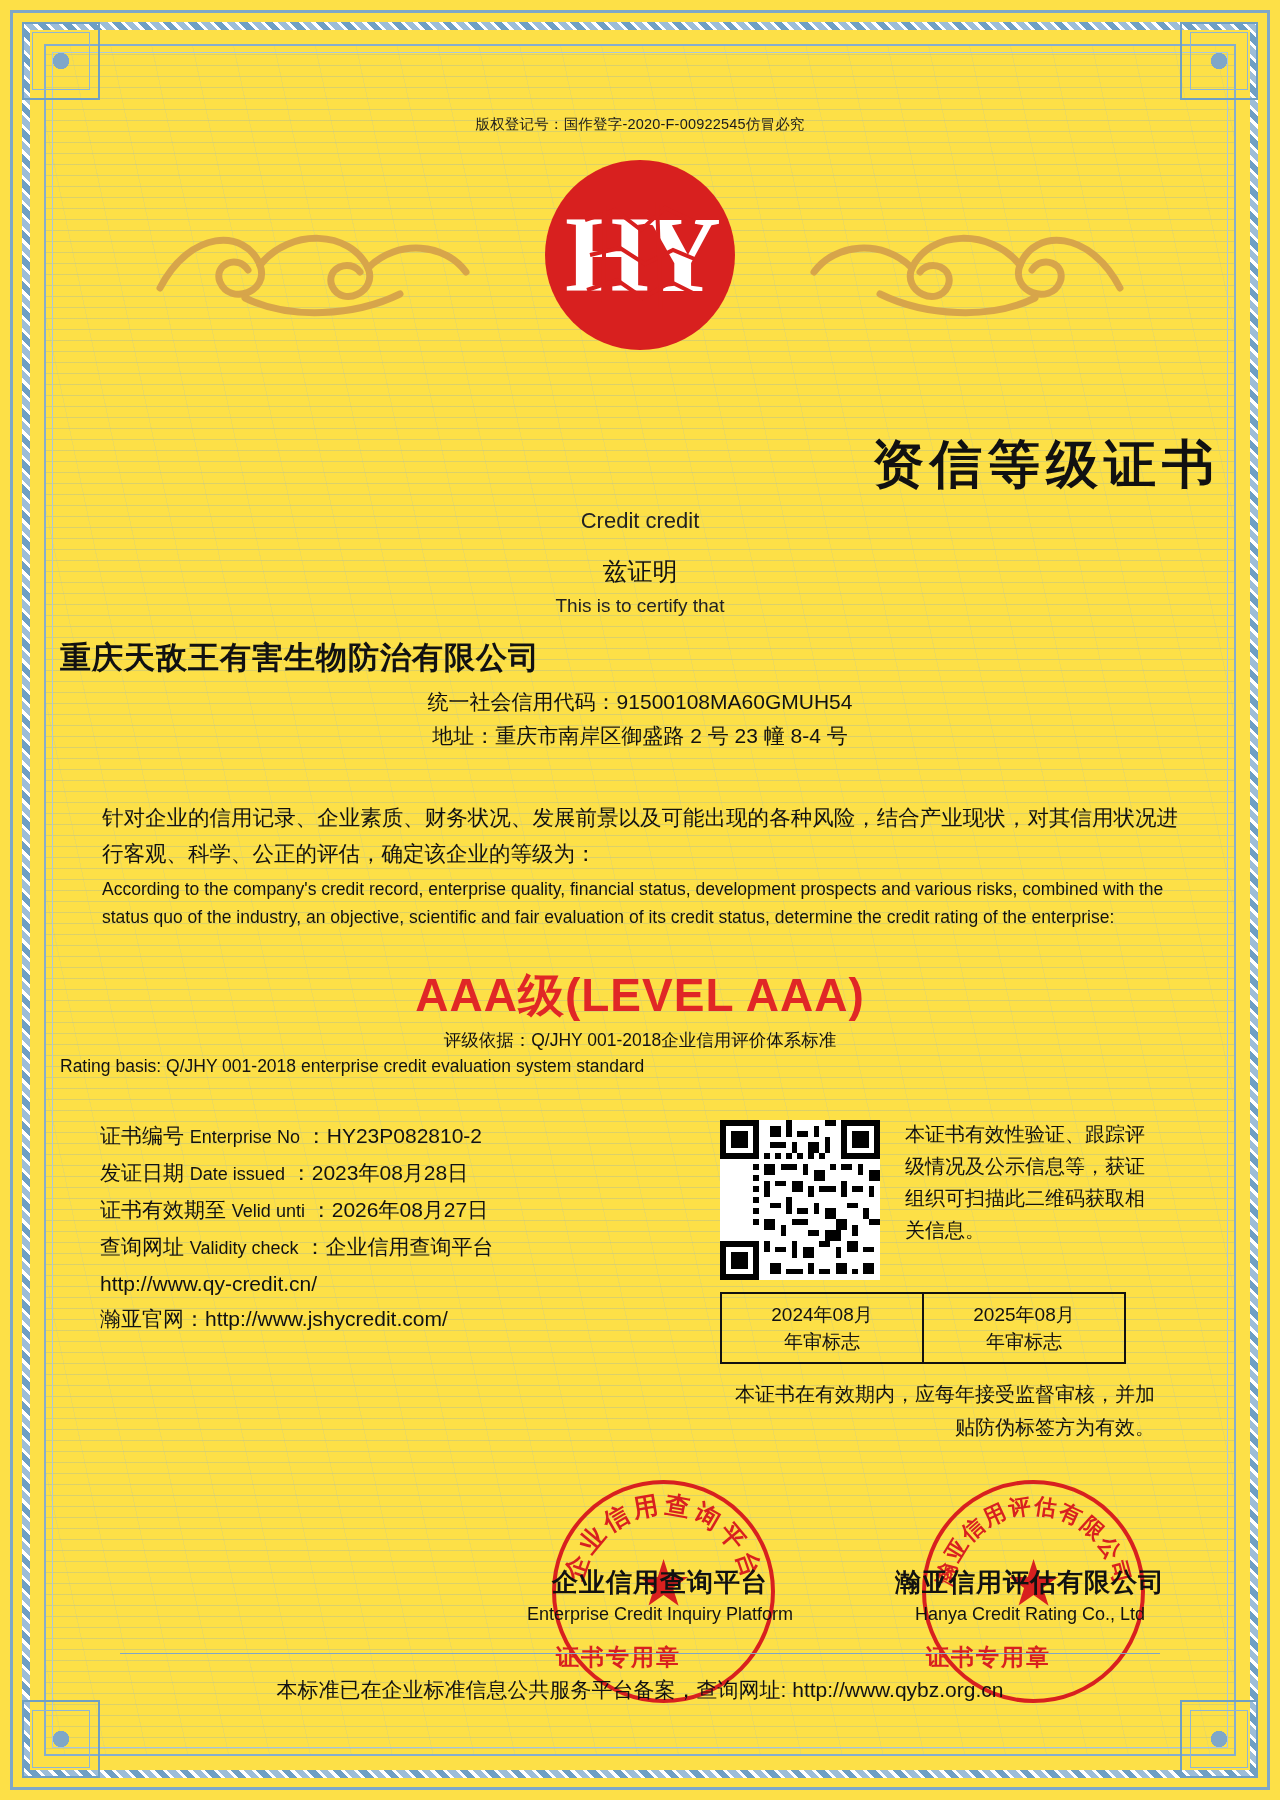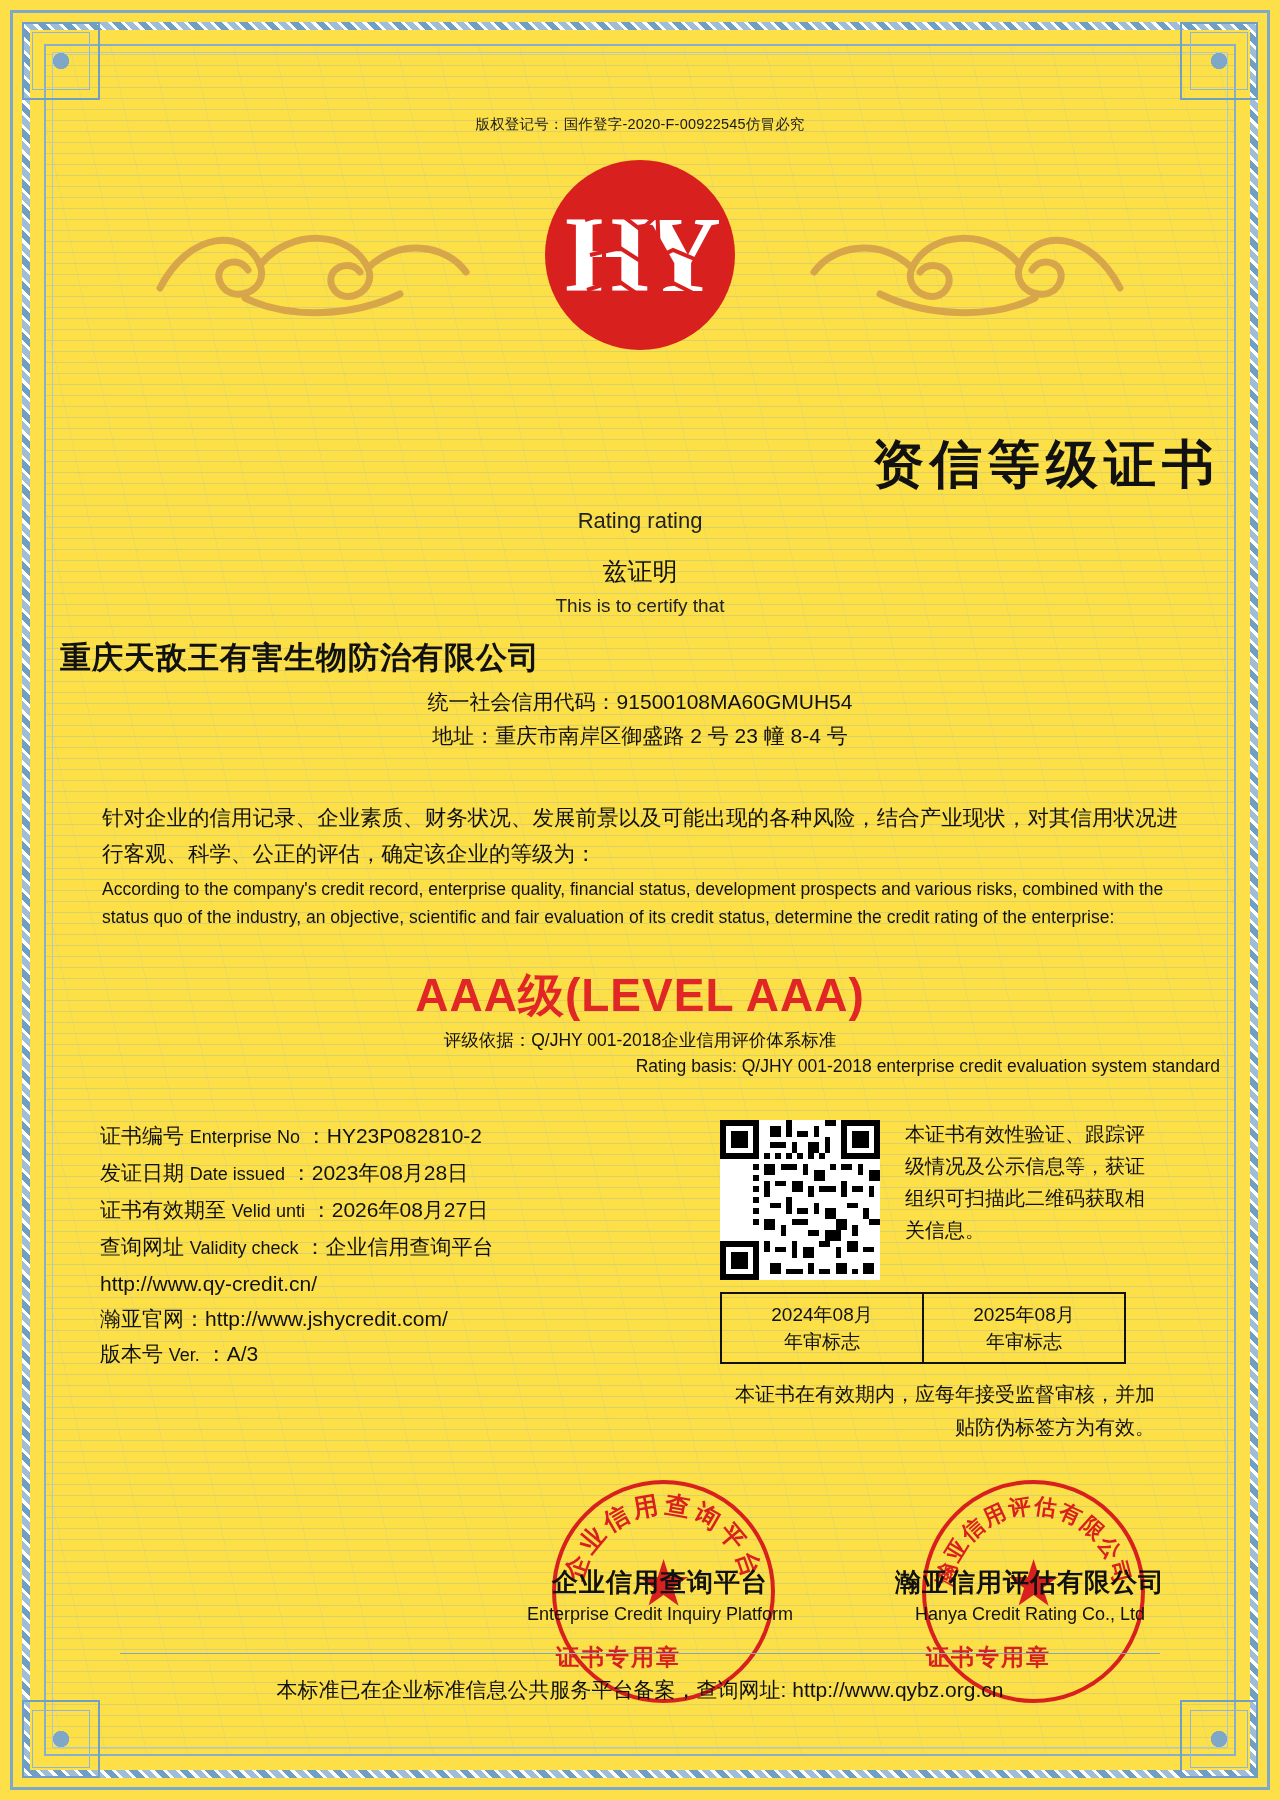--- a/index.html
+++ b/index.html
@@ -271,21 +271,21 @@
     top: 968px;
     width: 100%;
     text-align: center;
     font-size: 17.5px;
     color: #111;
   }
   .basis-en {
     position: absolute;
     top: 996px;
     width: 100%;
-    text-align: right;
+    text-align: left;
     font-size: 17.5px;
     color: #111;
   }
 
   
   .details {
     position: absolute;
     top: 1058px;
     left: 40px;
     width: 560px;
@@ -479,21 +479,21 @@
             <path d="M45 95 L75 88 L100 104 L128 90 L152 100"></path>
             <path d="M42 130 L72 120 L98 138 L126 122 L150 134"></path>
             <path d="M60 45 L58 145"></path>
             <path d="M112 42 L116 150"></path>
           </g>
         </svg>
       </div>
     </div>
 
     <div class="title-cn">资信等级证书</div>
-    <div class="title-en">Rating rating</div>
+    <div class="title-en">Credit credit</div>
     <div class="certify-cn">兹证明</div>
     <div class="certify-en">This is to certify that</div>
     <div class="company">重庆天敌王有害生物防治有限公司</div>
     <div class="credit-code">统一社会信用代码：91500108MA60GMUH54</div>
     <div class="address">地址：重庆市南岸区御盛路 2 号 23 幢 8-4 号</div>
 
     <div class="para-cn">针对企业的信用记录、企业素质、财务状况、发展前景以及可能出现的各种风险，结合产业现状，对其信用状况进行客观、科学、公正的评估，确定该企业的等级为：</div>
     <div class="para-en">According to the company's credit record, enterprise quality, financial status, development prospects and various risks, combined with the status quo of the industry, an objective, scientific and fair evaluation of its credit status, determine the credit rating of the enterprise:</div>
 
     <div class="level">AAA级(LEVEL AAA)</div>
@@ -516,25 +516,20 @@
         <span class="lbl-en">Velid unti</span>
         <span>：2026年08月27日</span>
       </div>
       <div>
         <span>查询网址</span>
         <span class="lbl-en">Validity check</span>
         <span>：企业信用查询平台</span>
       </div>
       <div>http://www.qy-credit.cn/</div>
       <div>瀚亚官网：http://www.jshycredit.com/</div>
-      <div>
-        <span>版本号</span>
-        <span class="lbl-en">Ver.</span>
-        <span>：A/3</span>
-      </div>
     </div>
 
     <div class="qr-block">
       <svg class="qr-code" viewBox="0 0 29 29" shape-rendering="crispEdges">
         <rect width="29" height="29" fill="#fff"></rect>
         <g fill="#000">
 
           <rect x="0" y="0" width="7" height="1"></rect>
             <rect x="0" y="6" width="7" height="1"></rect>
           <rect x="0" y="0" width="1" height="7"></rect>

